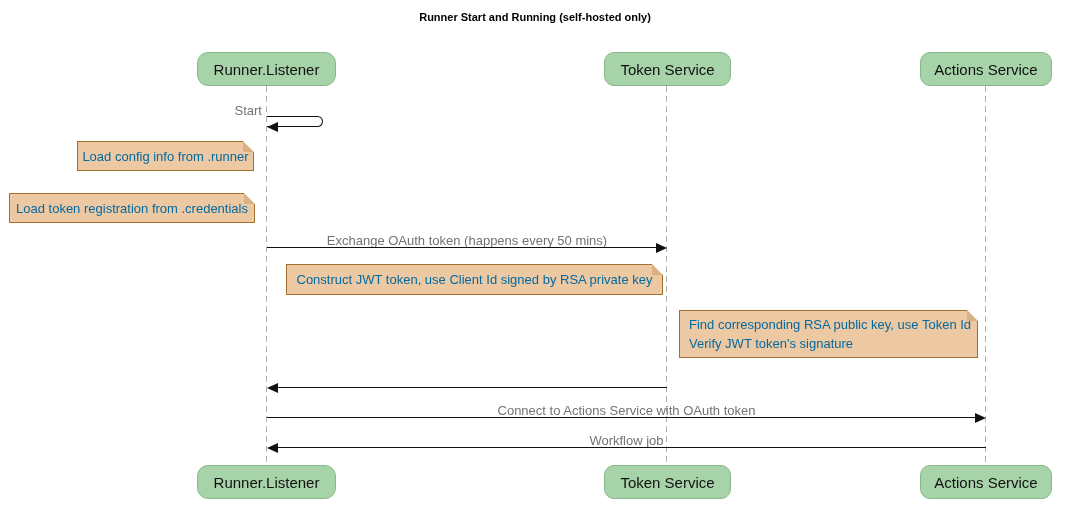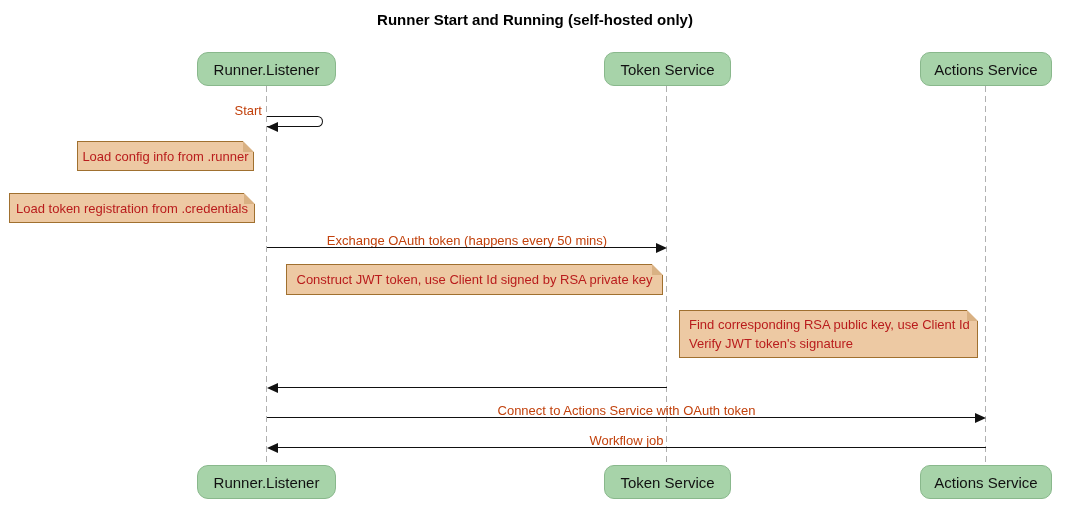--- a/index.html
+++ b/index.html
@@ -2,21 +2,21 @@
 <html><head>
 <meta charset="utf-8">
 <style>
   html,body{margin:0;padding:0;background:#ffffff;}
   #canvas{
     position:relative;width:1070px;height:525px;background:#ffffff;overflow:hidden;
     font-family:"Liberation Sans",sans-serif;color:#111;
   }
   .title{
     position:absolute;top:11px;left:0;width:1070px;text-align:center;
-    font-size:15px;font-weight:bold;color:#000;
+    font-size:11px;font-weight:bold;color:#000;
   }
   
   .pbox{
     position:absolute;height:34px;border-radius:10px;
     background:#a7d3a9;border:1px solid #89b88c;
     display:flex;align-items:center;justify-content:center;
     font-size:15px;color:#111;box-sizing:border-box;
   }
   .p-runner{left:197px;width:139px;border-radius:11px;}
   .p-token{left:604px;width:127px;}
@@ -24,40 +24,40 @@
   .row-top{top:52px;}
   .row-bottom{top:465px;}
   
   .lifeline{
     position:absolute;top:86px;height:379px;width:1px;
     background:repeating-linear-gradient(180deg,#b0b0b0 0,#b0b0b0 6px,transparent 6px,transparent 10px);
   }
   .ll-runner{left:266px;} .ll-token{left:666px;} .ll-actions{left:985px;}
   
   .msg-label{
-    position:absolute;font-size:13px;color:#c2410c;text-align:center;white-space:nowrap;
+    position:absolute;font-size:13px;color:#737373;text-align:center;white-space:nowrap;
   }
   .msg-line{
     position:absolute;height:0;border-top:1px solid #111;
   }
   .head{position:absolute;width:0;height:0;}
   .head-right{border-top:5px solid transparent;border-bottom:5px solid transparent;border-left:11px solid #111;}
   .head-left{border-top:5px solid transparent;border-bottom:5px solid transparent;border-right:11px solid #111;}
   
   .self-label{position:absolute;left:180px;top:103px;width:82px;text-align:right;font-size:13px;white-space:nowrap;}
   .self-loop{
     position:absolute;left:267px;top:116px;width:56px;height:11px;box-sizing:border-box;
     border:1px solid #111;border-left:none;
     border-top-right-radius:8px;border-bottom-right-radius:8px;
   }
   .self-head{left:267px;top:122px;}
   
   .note{
     position:absolute;background:#edc9a3;border:1px solid #a0702f;box-sizing:border-box;
-    font-size:13px;color:#b91c1c;display:flex;flex-direction:column;justify-content:center;
+    font-size:13px;color:#0369a1;display:flex;flex-direction:column;justify-content:center;
     align-items:center;white-space:nowrap;
   }
   .note::before{ 
     content:"";position:absolute;top:-1px;right:-1px;width:0;height:0;
     border-bottom:11px solid #d9b183;border-right:11px solid #ffffff;
   }
   .note-1{left:77px;top:141px;width:177px;height:30px;}
   .note-2{left:9px;top:193px;width:246px;height:30px;}
   .note-3{left:286px;top:264px;width:377px;height:31px;text-align:center;}
   .note-4{left:679px;top:310px;width:299px;height:48px;align-items:flex-start;padding-left:9px;line-height:19px;}
@@ -120,21 +120,21 @@
 
   <div class="msg-label lbl-exchange">Exchange OAuth token (happens every 50 mins)</div>
   <div class="msg-line line-exchange"></div>
   <div class="head head-right head-exchange"></div>
 
   <div class="note note-3">
     <span>Construct JWT token, use Client Id signed by RSA private key</span>
   </div>
 
   <div class="note note-4">
-    <span>Find corresponding RSA public key, use Client Id</span>
+    <span>Find corresponding RSA public key, use Token Id</span>
     <span>Verify JWT token's signature</span>
   </div>
 
   <div class="msg-line line-oauth"></div>
   <div class="head head-left head-oauth"></div>
 
   <div class="msg-label lbl-connect">Connect to Actions Service with OAuth token</div>
   <div class="msg-line line-connect"></div>
   <div class="head head-right head-connect"></div>
 

